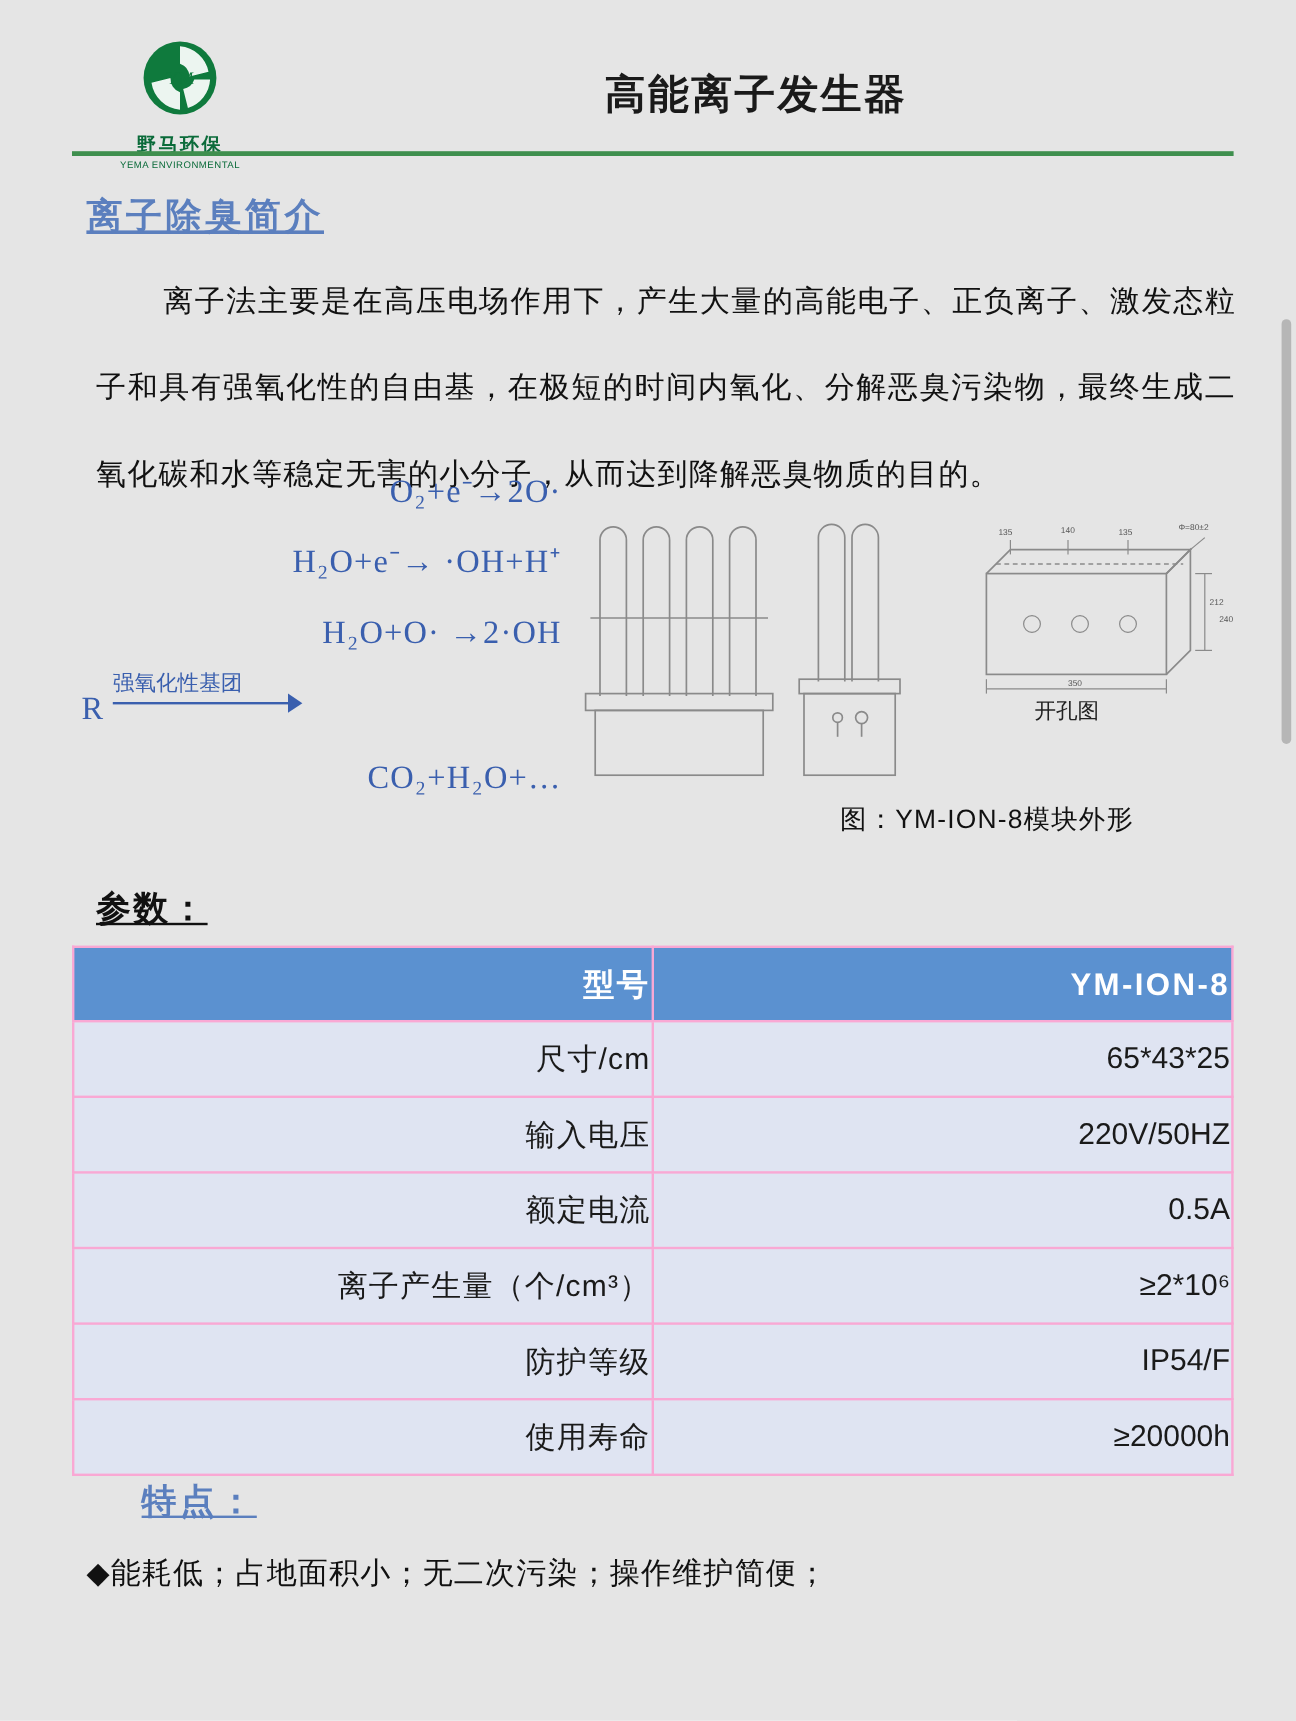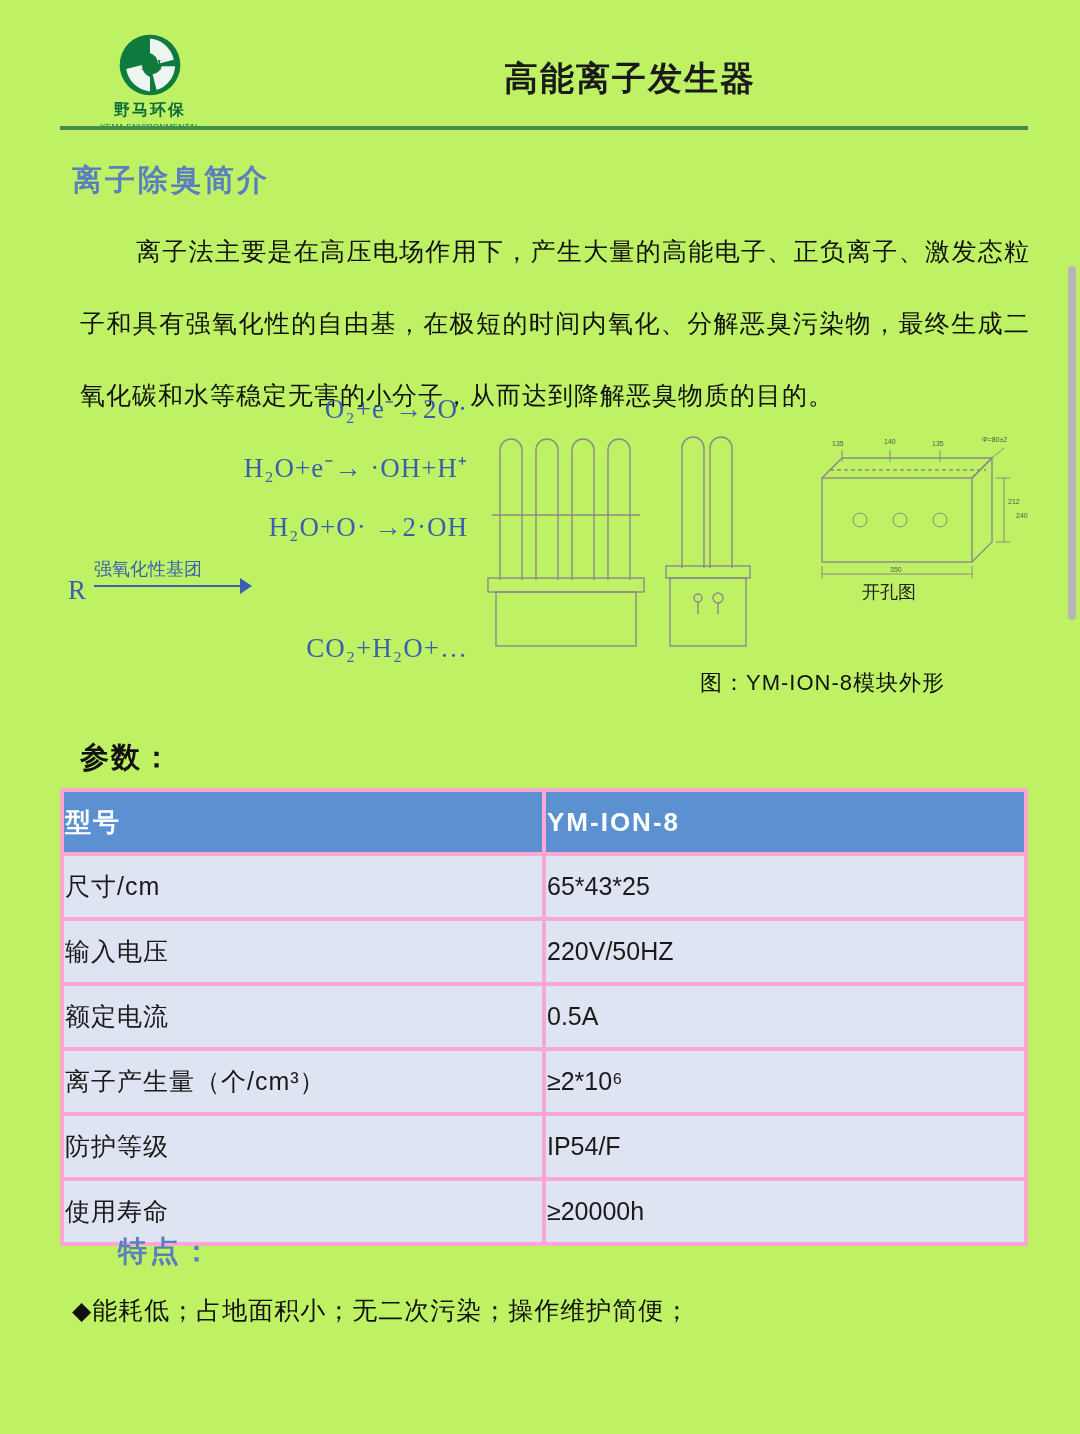--- a/index.html
+++ b/index.html
@@ -13,21 +13,21 @@
     position: relative;
     font-family: "Liberation Serif", "DejaVu Serif", serif;
     overflow: hidden;
   }
 
   .page {
     position: absolute;
     left: 0; top: 0;
     width: 1080px;
     height: 1434px;
-    background: #bef264;
+    background: #e5e5e5;
   }
 
   
   .header {
     position: absolute;
     left: 60px;
     top: 26px;
     width: 970px;
     height: 96px;
   }
@@ -44,21 +44,21 @@
     height: 66px;
     margin: 0 auto;
     display: block;
   }
   .logo-cn {
     font-family: "Liberation Sans", sans-serif;
     font-size: 16px;
     font-weight: bold;
     color: #0b6b3a;
     letter-spacing: 2px;
-    margin-top: 2px;
+    margin-top: 13px;
   }
   .logo-en {
     font-family: "Liberation Sans", sans-serif;
     font-size: 8px;
     color: #0b6b3a;
     letter-spacing: 0.4px;
     margin-top: 1px;
   }
   .doc-title {
     position: absolute;
@@ -81,20 +81,21 @@
     background: #3f8f4e;
   }
 
   
   .section-heading {
     position: absolute;
     font-family: "Liberation Sans", sans-serif;
     font-weight: bold;
     color: #4a72b5;
     letter-spacing: 3px;
+    text-decoration: underline;
   }
   #intro-heading {
     left: 72px;
     top: 160px;
     font-size: 30px;
     color: #5b7fbe;
   }
 
   .intro-body {
     position: absolute;
@@ -199,23 +200,23 @@
 
   table.params {
     position: absolute;
     left: 60px;
     top: 788px;
     width: 968px;
     border-collapse: collapse;
     table-layout: fixed;
   }
   table.params th, table.params td {
-    border: 4px solid #f9a8d4;
+    border: 2px solid #f9a8d4;
     height: 59px;
-    text-align: left;
+    text-align: right;
     font-size: 25px;
     color: #1a1a1a;
     font-family: "Liberation Sans", sans-serif;
   }
   table.params thead th {
     background: #5b91d0;
     color: #ffffff;
     font-weight: bold;
     font-size: 26px;
     letter-spacing: 2px;

